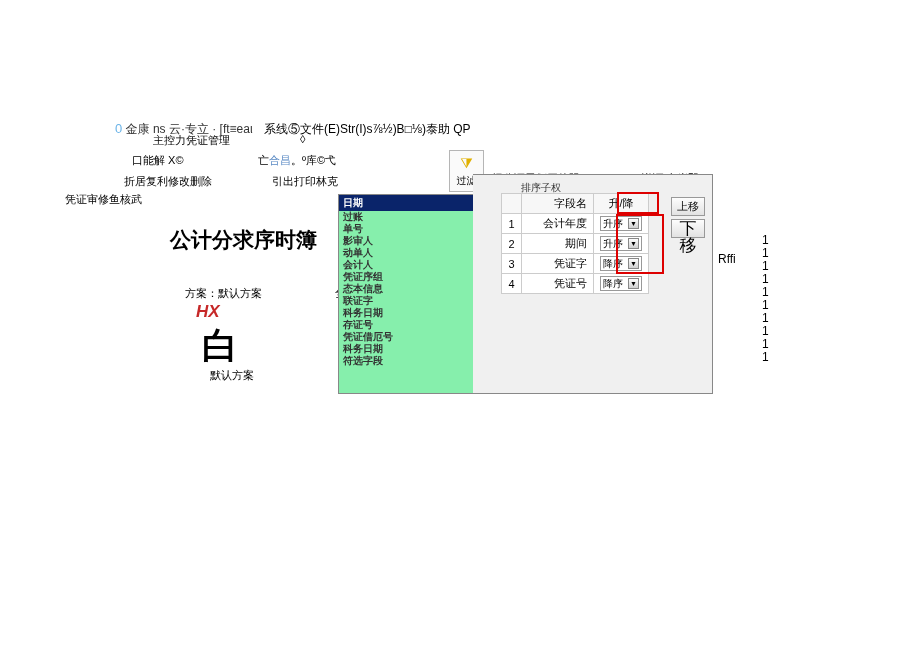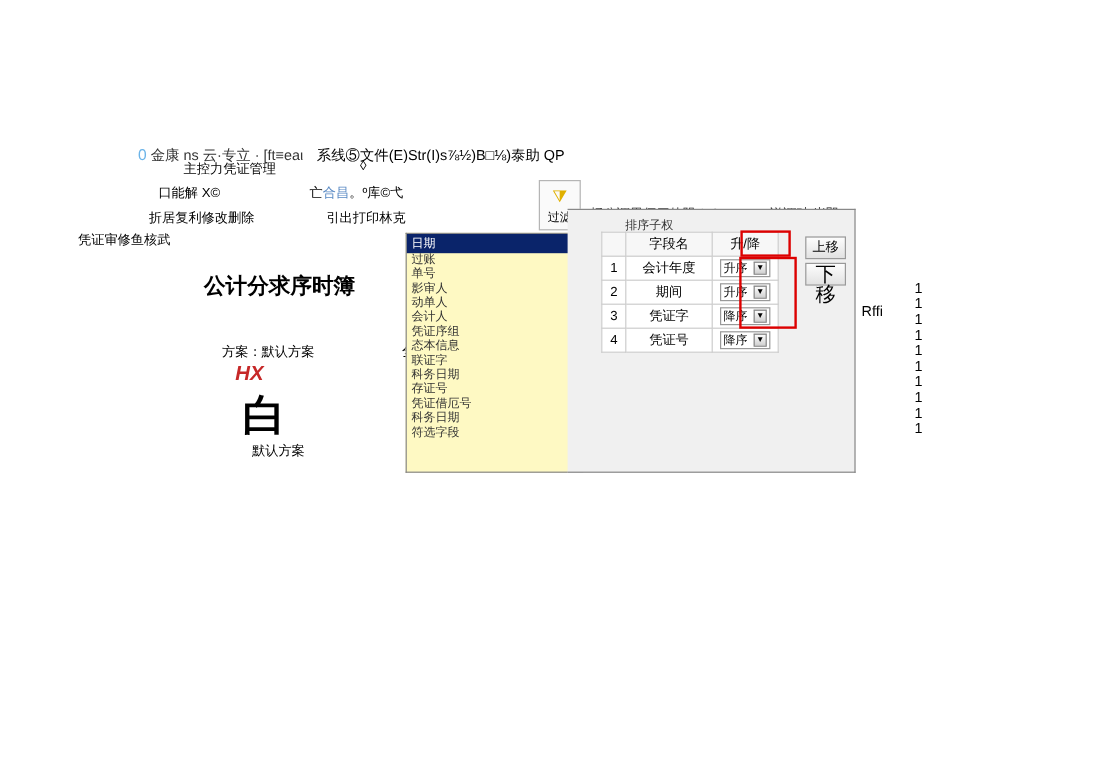--- a/index.html
+++ b/index.html
@@ -15,51 +15,51 @@
     
     .line3a { position: absolute; top: 153px; left: 132px; font-size: 11px; }
     .line3b { position: absolute; top: 153px; left: 258px; font-size: 11px; }
     .line3b .hl { color: #5a8ac4; }
     
     .line4a { position: absolute; top: 174px; left: 124px; font-size: 11px; }
     .line4b { position: absolute; top: 174px; left: 272px; font-size: 11px; }
     
     .line5 { position: absolute; top: 192px; left: 65px; font-size: 11px; }
     
-    .big-title { position: absolute; top: 226px; left: 170px; font-size: 18px; font-weight: bold; }
+    .big-title { position: absolute; top: 226px; left: 170px; font-size: 21px; font-weight: bold; }
     
     .plan-label { position: absolute; top: 286px; left: 185px; font-size: 11px; }
     
     .hx { position: absolute; top: 302px; left: 196px; font-size: 17px; font-weight: bold; color: #c62828; font-style: italic; }
     
     .bai { position: absolute; top: 322px; left: 202px; font-size: 36px; font-weight: bold; }
     
     .default-plan { position: absolute; top: 368px; left: 210px; font-size: 11px; }
     
     
     .filter-btn { position: absolute; top: 150px; left: 449px; width: 35px; height: 42px; border: 1px solid #b5b5b5; background: #fafafa; display: flex; flex-direction: column; align-items: center; justify-content: center; }
     .filter-btn .icon-funnel { font-size: 14px; color: #e0b000; }
     .filter-btn .lbl { font-size: 10px; margin-top: 2px; }
     
     .garbled-text { position: absolute; top: 171px; left: 492px; font-size: 11px; }
     
     
-    .listbox { position: absolute; top: 194px; left: 338px; width: 148px; height: 200px; background: #fef9c3; border: 1px solid #888; border-right: none; }
+    .listbox { position: absolute; top: 194px; left: 338px; width: 148px; height: 200px; background: #86efac; border: 1px solid #888; border-right: none; font-weight: bold; }
     .listbox .sel { background: #0a246a; color: #fff; padding: 1px 4px; font-size: 10px; }
     .listbox .itm { padding: 0 4px; font-size: 10px; color: #333; line-height: 12px; }
     
     
     .dialog { position: absolute; top: 174px; left: 473px; width: 240px; height: 220px; background: #f0f0f0; border: 1px solid #888; border-left: none; }
     .dlg-label { position: absolute; top: 6px; left: 48px; font-size: 10px; color: #333; }
     
     .grid { position: absolute; top: 18px; left: 28px; border: 1px solid #aaa; background: #fff; font-size: 11px; border-collapse: collapse; }
     .grid th, .grid td { border: 1px solid #ccc; padding: 2px 6px; text-align: center; height: 18px; }
     .grid th { background: #f7f7f7; font-weight: normal; }
     .grid .num-col { width: 20px; }
-    .grid .name-col { width: 72px; text-align: center; }
+    .grid .name-col { width: 72px; text-align: right; }
     .grid .order-col { width: 44px; text-align: center; }
     
     .dropdown-cell { display: flex; align-items: center; justify-content: space-between; border: 1px solid #999; background: #fff; padding: 4px 2px; font-size: 10px; width: 42px; height: 15px; }
     .dropdown-cell .arrow { width: 11px; height: 11px; background: linear-gradient(#fdfdfd,#d0d0d0); border: 1px solid #888; display: flex; align-items: center; justify-content: center; font-size: 7px; }
     
     
     .red-box1 { position: absolute; border: 2px solid #d00; top: 17px; left: 144px; width: 42px; height: 22px; pointer-events: none; }
     .red-box2 { position: absolute; border: 2px solid #d00; top: 39px; left: 143px; width: 48px; height: 60px; pointer-events: none; }
     
     .btn-up { position: absolute; top: 22px; left: 198px; width: 34px; height: 19px; border: 1px solid #999; background: linear-gradient(#fdfdfd,#e2e2e2); font-size: 11px; text-align: center; line-height: 17px; }

